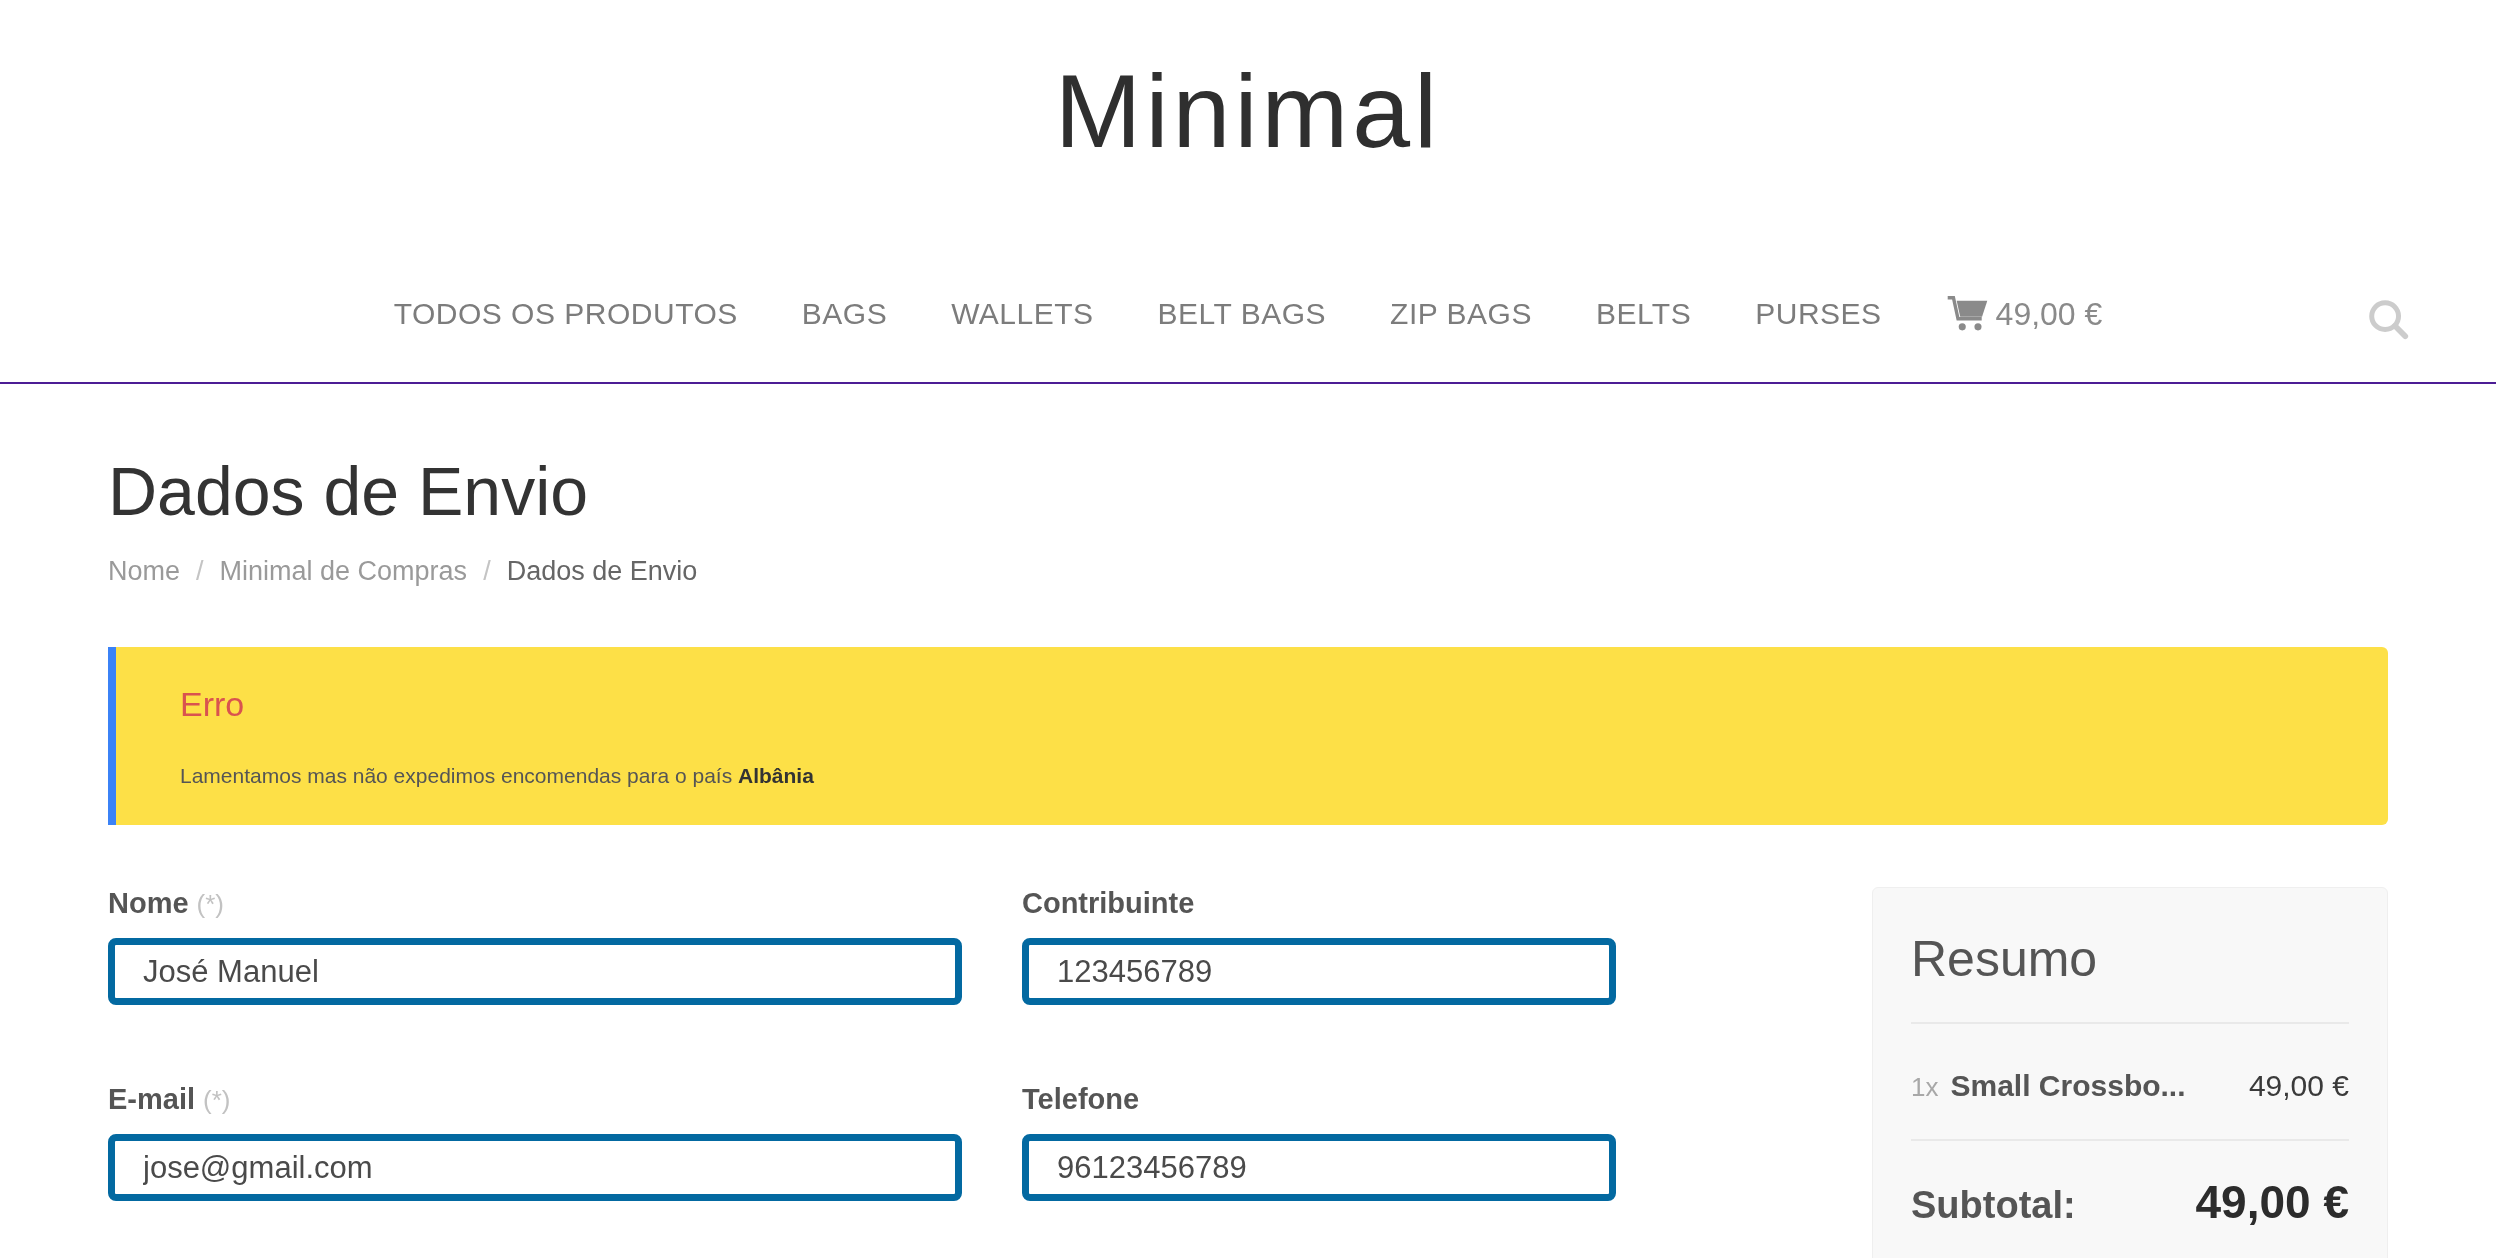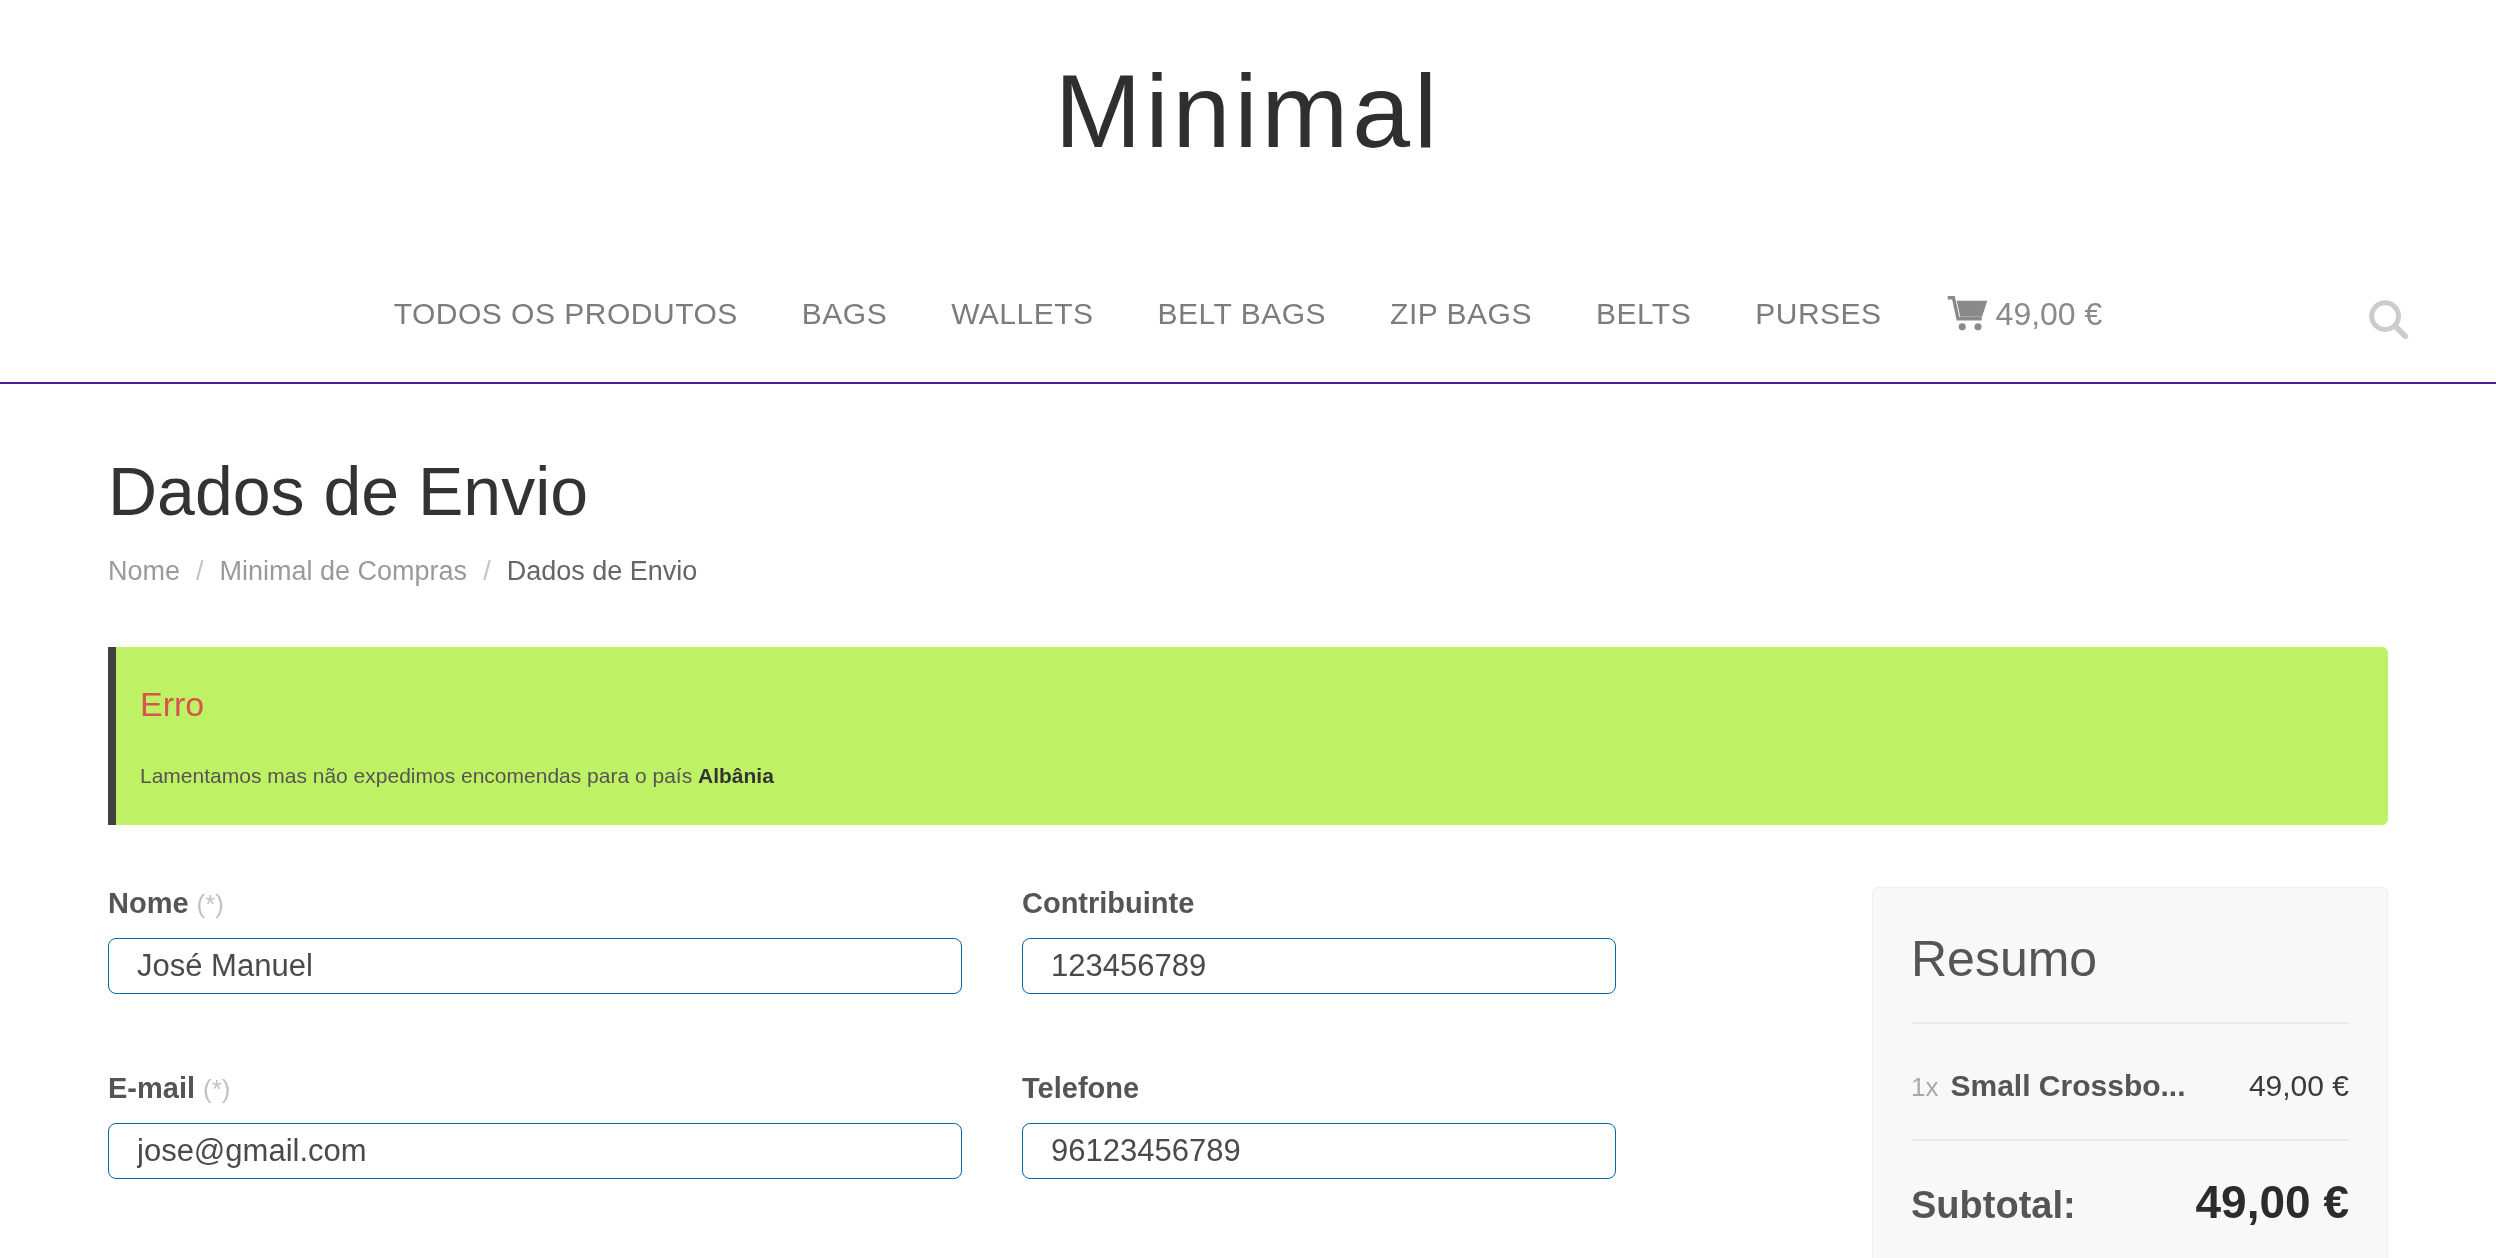--- a/index.html
+++ b/index.html
@@ -70,24 +70,24 @@
     display: flex; align-items: center; gap: 16px;
   }
   .breadcrumb a { color: #9a9a9a; text-decoration: none; cursor: pointer; }
   .breadcrumb .sep { color: #c4c4c4; }
   .breadcrumb .current { color: #666; }
 
   
   .alert {
     margin-top: 60px;
     width: 2280px; height: 178px;
-    background: #bef264;
-    border-left: 8px solid #404040;
+    background: #fde047;
+    border-left: 8px solid #3b82f6;
     border-radius: 0 6px 6px 0;
-    padding: 38px 24px;
+    padding: 38px 64px;
   }
   .alert-title {
     font-size: 34px;
     color: #d9534f;
   }
   .alert-msg {
     margin-top: 40px;
     font-size: 21px;
     color: #555;
   }
@@ -109,22 +109,22 @@
     color: #555;
   }
   .field-label .req {
     font-weight: normal;
     font-size: 26px;
     color: #c2c2c2;
     margin-left: 8px;
   }
   .field input {
     margin-top: 18px;
-    width: 100%; height: 56px;
-    border: 1px solid #0369a1;
+    width: 100%; height: 67px;
+    border: 7px solid #0369a1;
     border-radius: 8px;
     background: #fff;
     font-family: "Liberation Sans", sans-serif;
     font-size: 31px;
     color: #4a4a4a;
     padding: 4px 28px;
     outline: none;
   }
 
   .summary-card {

